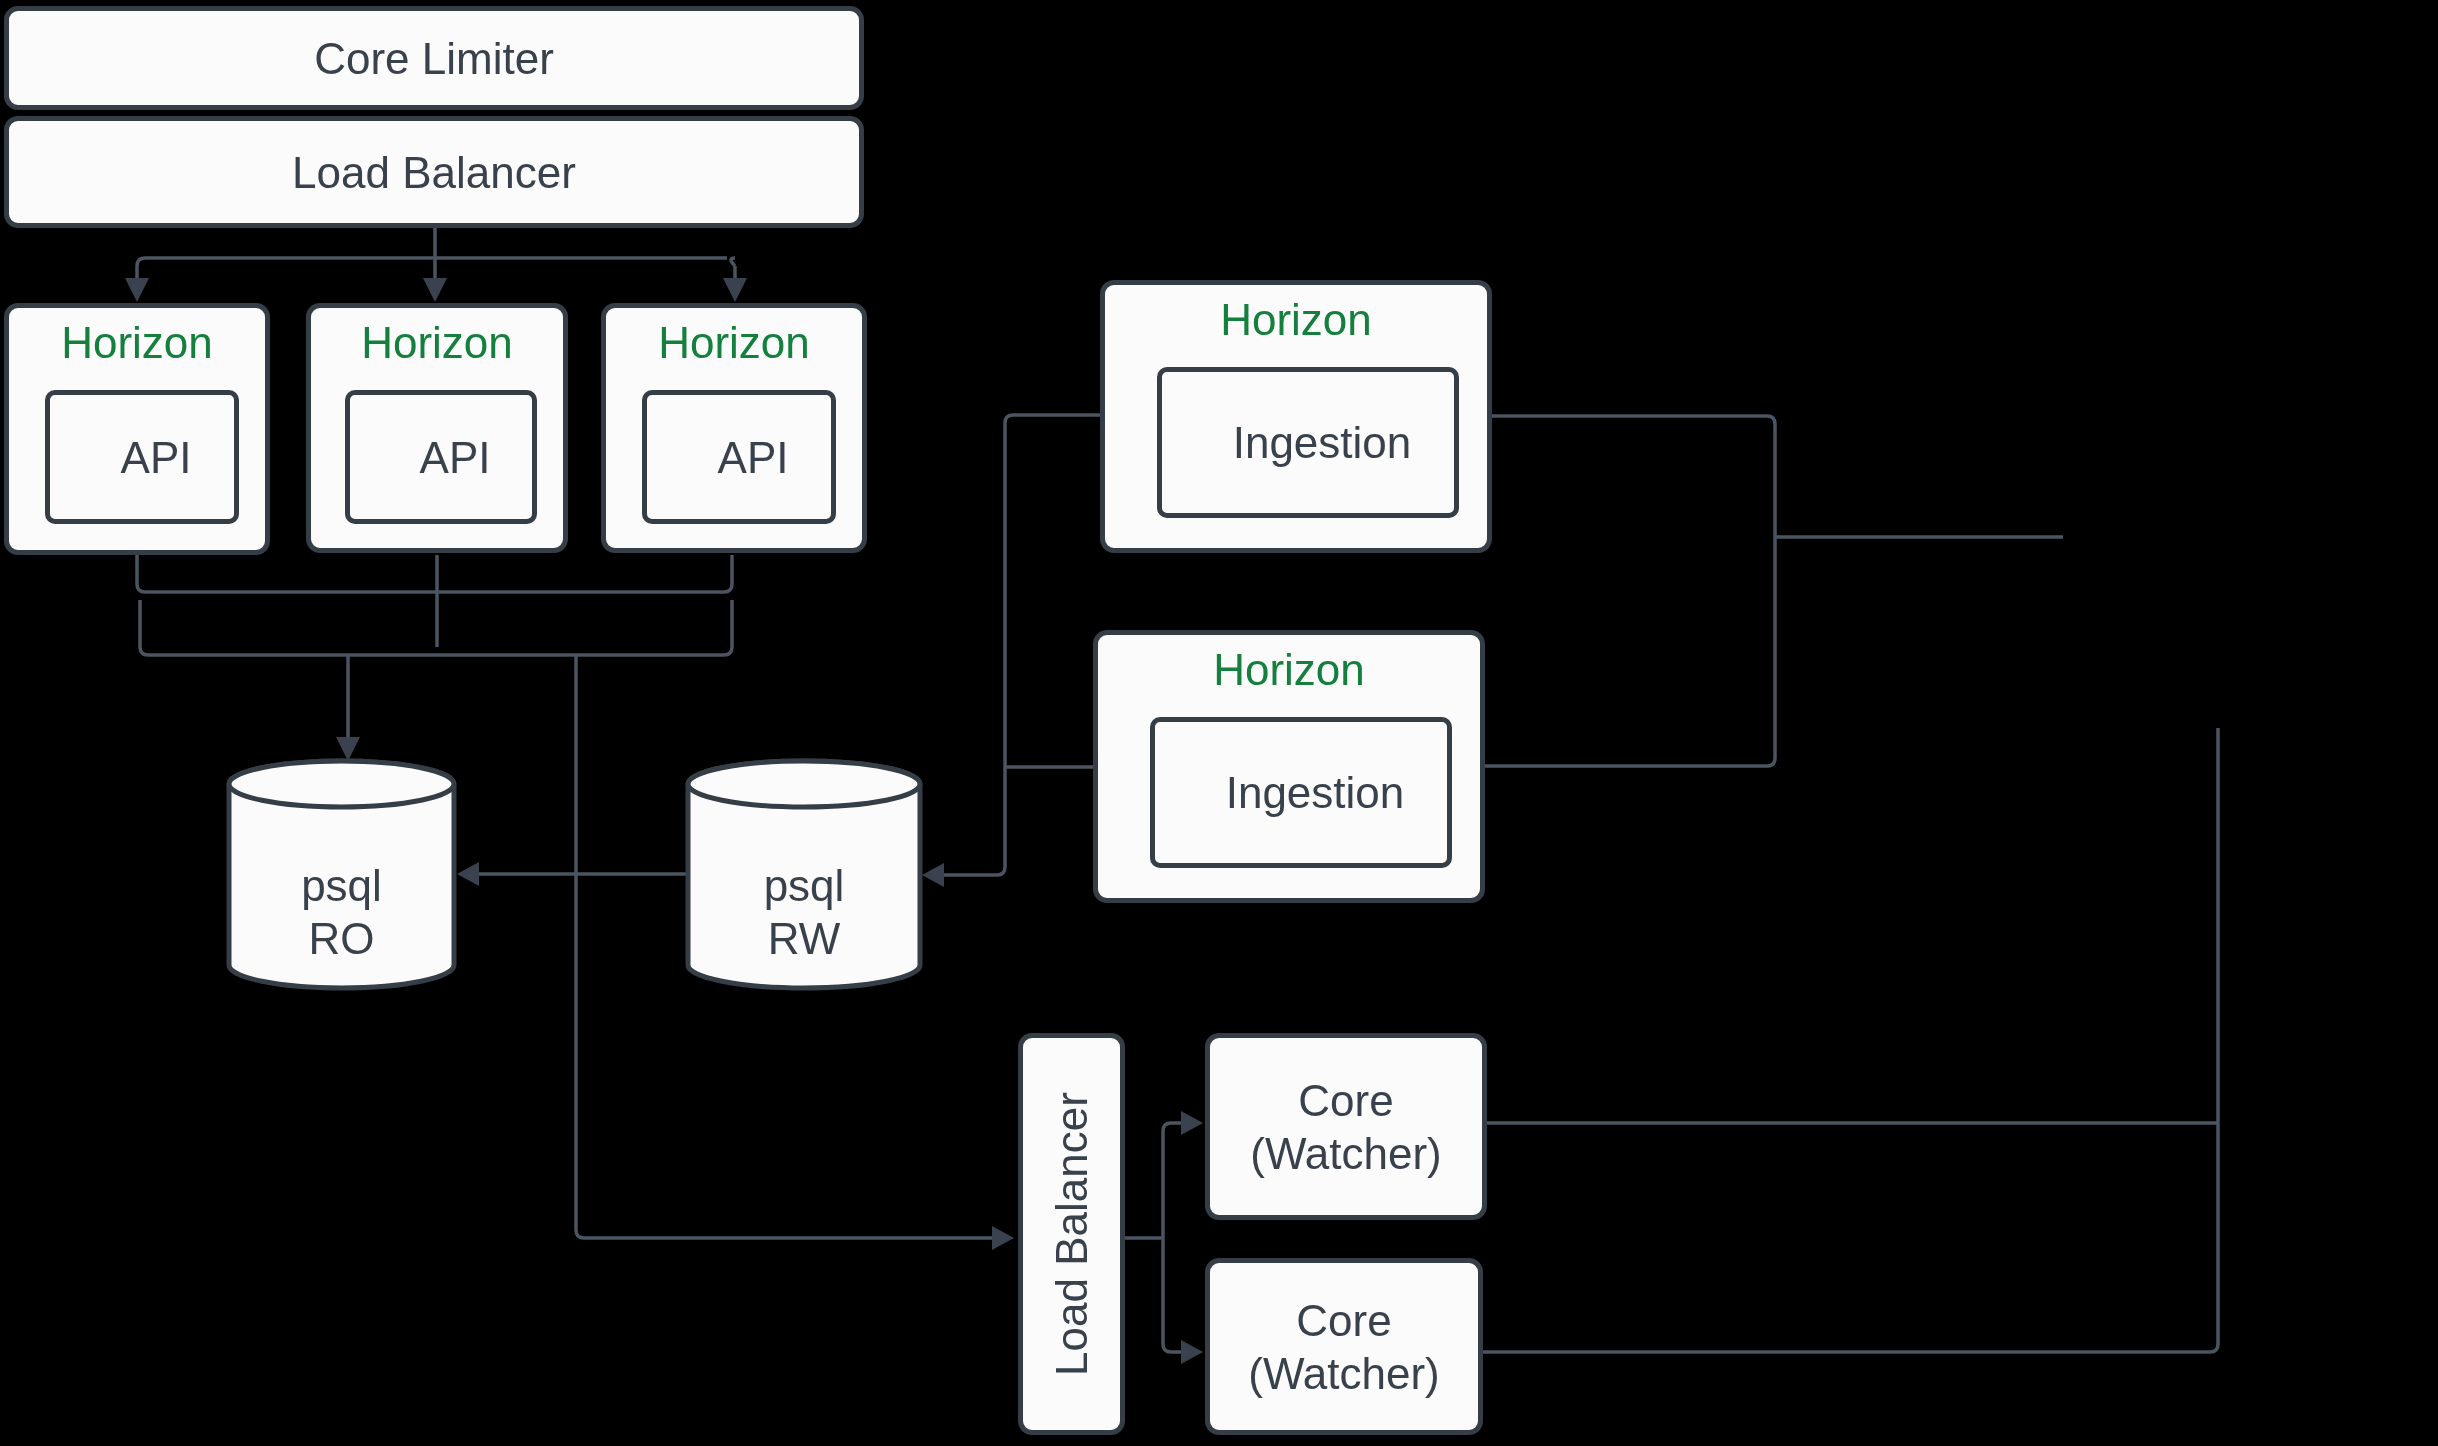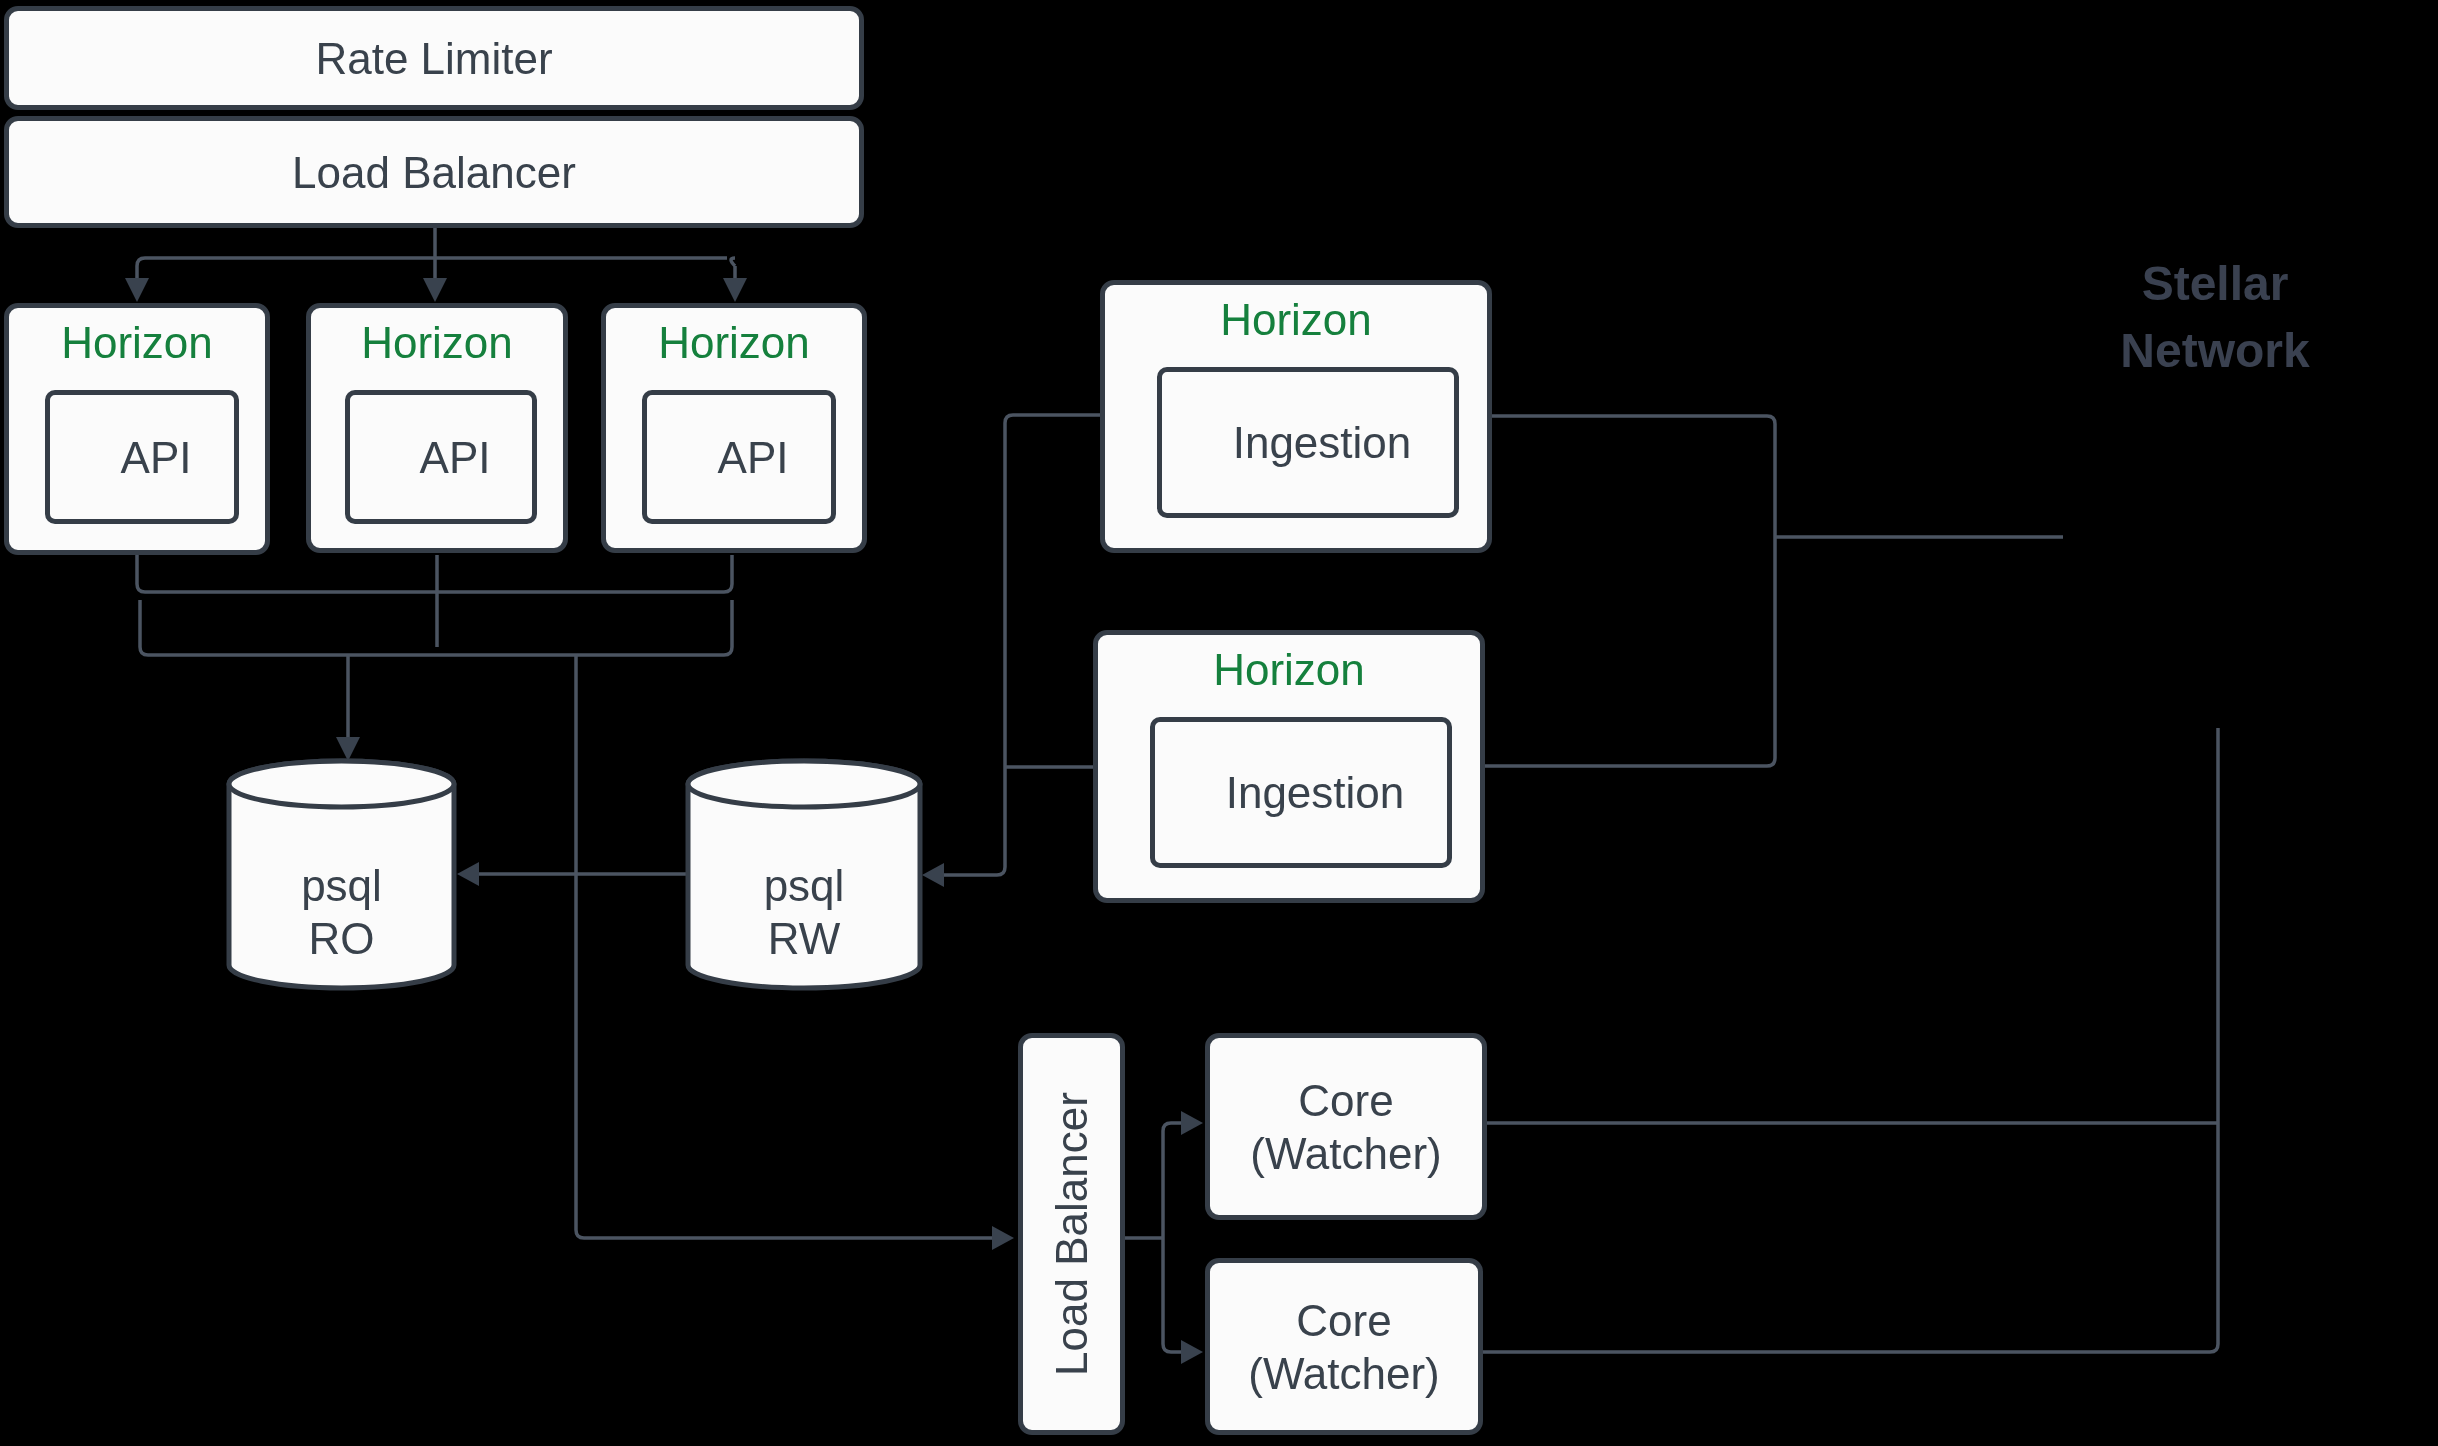--- a/index.html
+++ b/index.html
@@ -107,21 +107,21 @@
     </g>
     <g fill="#fbfbfb" stroke="#353d47" stroke-width="5">
       <path d="M229,784 a112.5,23 0 0 1 225,0 v181 a112.5,23 0 0 1 -225,0 z"></path>
       <ellipse cx="341.5" cy="784" rx="112.5" ry="23"></ellipse>
       <path d="M688,784 a116,23 0 0 1 232,0 v181 a116,23 0 0 1 -232,0 z"></path>
       <ellipse cx="804" cy="784" rx="116" ry="23"></ellipse>
     </g>
   </svg>
 
   <div class="node center" style="left:4px;top:6px;width:860px;height:104px;">
-    <span class="label">Rate Limiter</span>
+    <span class="label">Core Limiter</span>
   </div>
 
   <div class="node center" style="left:4px;top:116px;width:860px;height:112px;">
     <span class="label">Load Balancer</span>
   </div>
 
   <div class="node" style="left:4px;top:303px;width:266px;height:252px;">
     <div class="boxtitle">Horizon</div>
     <div class="inner" style="left:36px;top:82px;width:194px;height:134px;">
       <span class="label">API</span>
@@ -173,16 +173,14 @@
   <div class="node center" style="left:1205px;top:1033px;width:282px;height:187px;">
     <span class="label">Core
 (Watcher)</span>
   </div>
 
   <div class="node center" style="left:1205px;top:1258px;width:278px;height:177px;">
     <span class="label">Core
 (Watcher)</span>
   </div>
 
-  <div class="stellar">Stellar
-Network</div>
 
 </div>
 
 </body></html>

